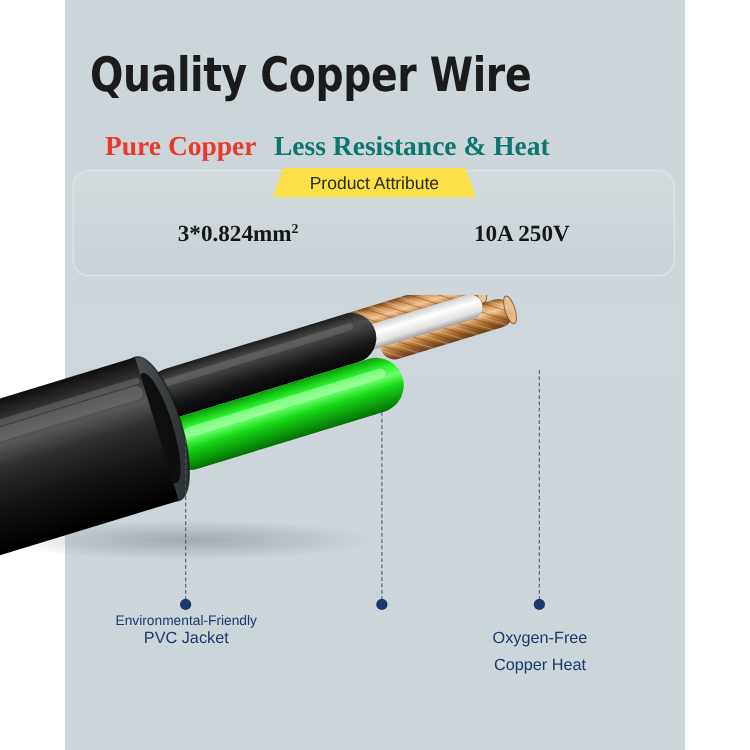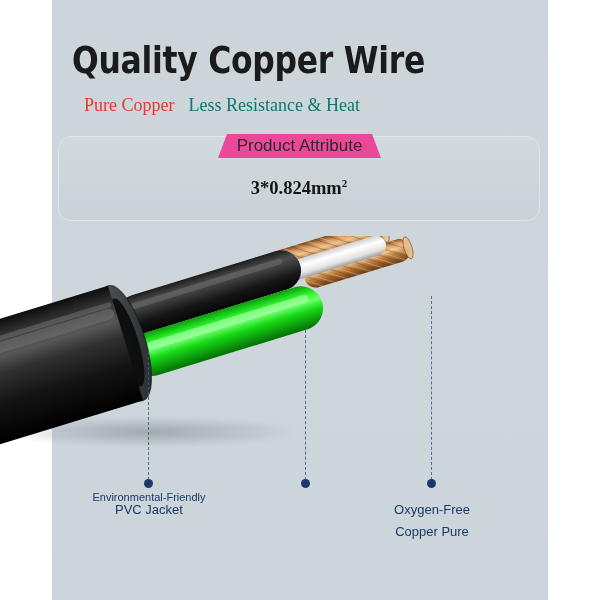--- a/index.html
+++ b/index.html
@@ -56,25 +56,26 @@
   #subtitle-row {
     position: absolute;
     left: 84px;
     top: 92px;
     width: 470px;
     height: 26px;
     white-space: nowrap;
   }
   .sub-text {
     font-family: "Liberation Serif", "DejaVu Serif", serif;
-    font-size: 18px;
-    font-weight: normal;
+    font-size: 22px;
+    font-weight: bold;
     line-height: 26px;
     display: inline-block;
     vertical-align: baseline;
+    margin-top: 12px;
   }
   #sub-red { color: #e8392c; }
   #sub-dark { color: #0f766e; margin-left: 14px; }
 
   
   #attr-panel {
     position: absolute;
     left: 58px;
     top: 136px;
     width: 482px;
@@ -83,23 +84,23 @@
     border-radius: 13px;
     background: linear-gradient(180deg, #d2dadd 0%, #ccd5d9 60%, #c9d3d7 100%);
     box-sizing: border-box;
   }
   #attr-tab {
     position: absolute;
     left: 218px;
     top: 134px;
     width: 163px;
     height: 24px;
-    background: #ec4899;
+    background: #fde047;
     color: #2a2a2a;
-    font-size: 17px;
+    font-size: 14px;
     font-family: "Liberation Sans", sans-serif;
     text-align: center;
     line-height: 24px;
     clip-path: polygon(9px 0, 154px 0, 163px 24px, 0 24px);
   }
   #attr-values {
     position: absolute;
     left: 58px;
     top: 172px;
     width: 482px;
@@ -175,20 +176,21 @@
 
   <div id="subtitle-row">
     <span class="sub-text" id="sub-red">Pure Copper</span><span class="sub-text" id="sub-dark">Less Resistance &amp; Heat</span>
   </div>
 
   <div id="attr-panel"></div>
   <div id="attr-tab">Product Attribute</div>
 
   <div id="attr-values">
     <div class="attr-val"><span>3*0.824mm</span><sup>2</sup></div>
+    <div class="attr-val"><span>10A 250V</span></div>
   </div>
 
   <div id="cable-stage">
     <svg width="600" height="230" viewBox="0 0 600 230" xmlns="http://www.w3.org/2000/svg">
       <defs>
 
         <linearGradient id="jacketGrad" x1="0" y1="0" x2="0" y2="1">
           <stop offset="0%" stop-color="#0d0d0d"></stop>
           <stop offset="16%" stop-color="#3a3a3a"></stop>
           <stop offset="30%" stop-color="#575757"></stop>
@@ -319,15 +321,15 @@
   <div class="leader-dot" style="left:301px; top:479px;"></div>
 
   <div class="leader" style="left:431px; top:296px; height:184px;"></div>
   <div class="leader-dot" style="left:427px; top:479px;"></div>
 
   <div class="callout-label" style="left:74px; top:499px; width:150px;">PVC Jacket</div>
   <div class="callout-sub" style="left:74px; top:490px; width:150px;">Environmental-Friendly</div>
 
 
   <div class="callout-label" style="left:371px; top:499px; width:122px;">Oxygen-Free
-Copper Pure</div>
+Copper Heat</div>
 
 </div>
 
 </body></html>

